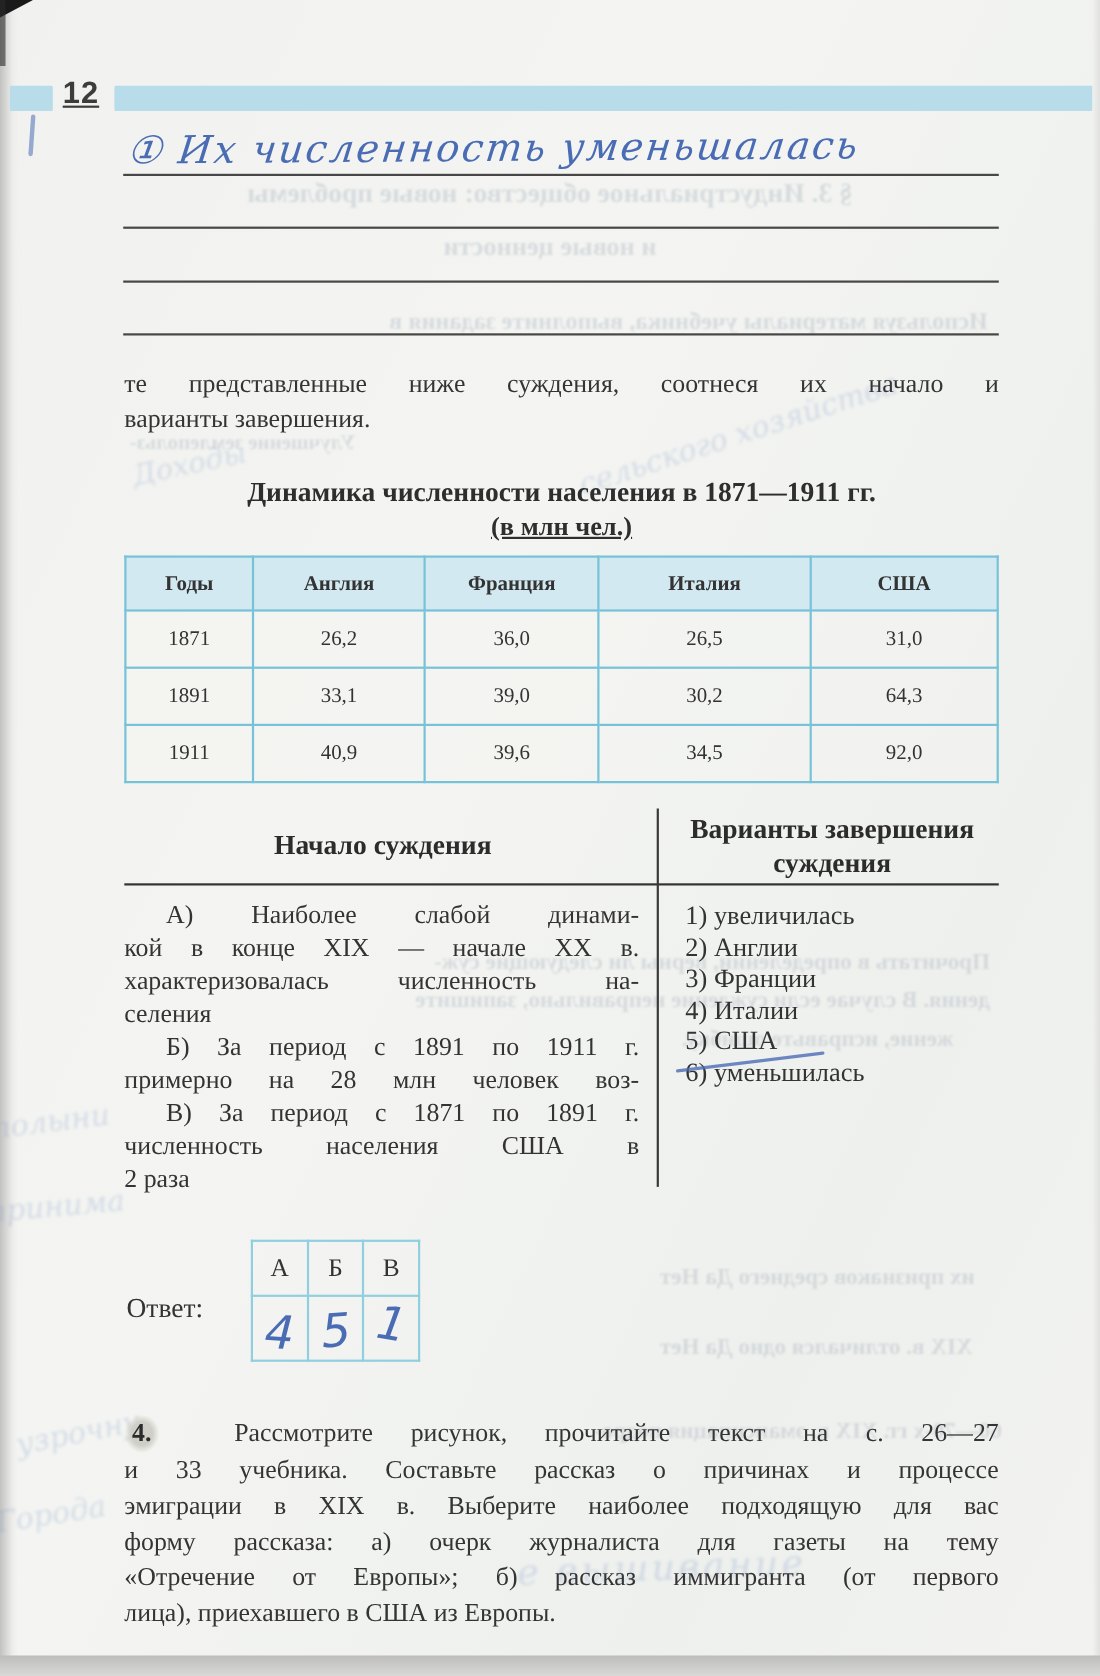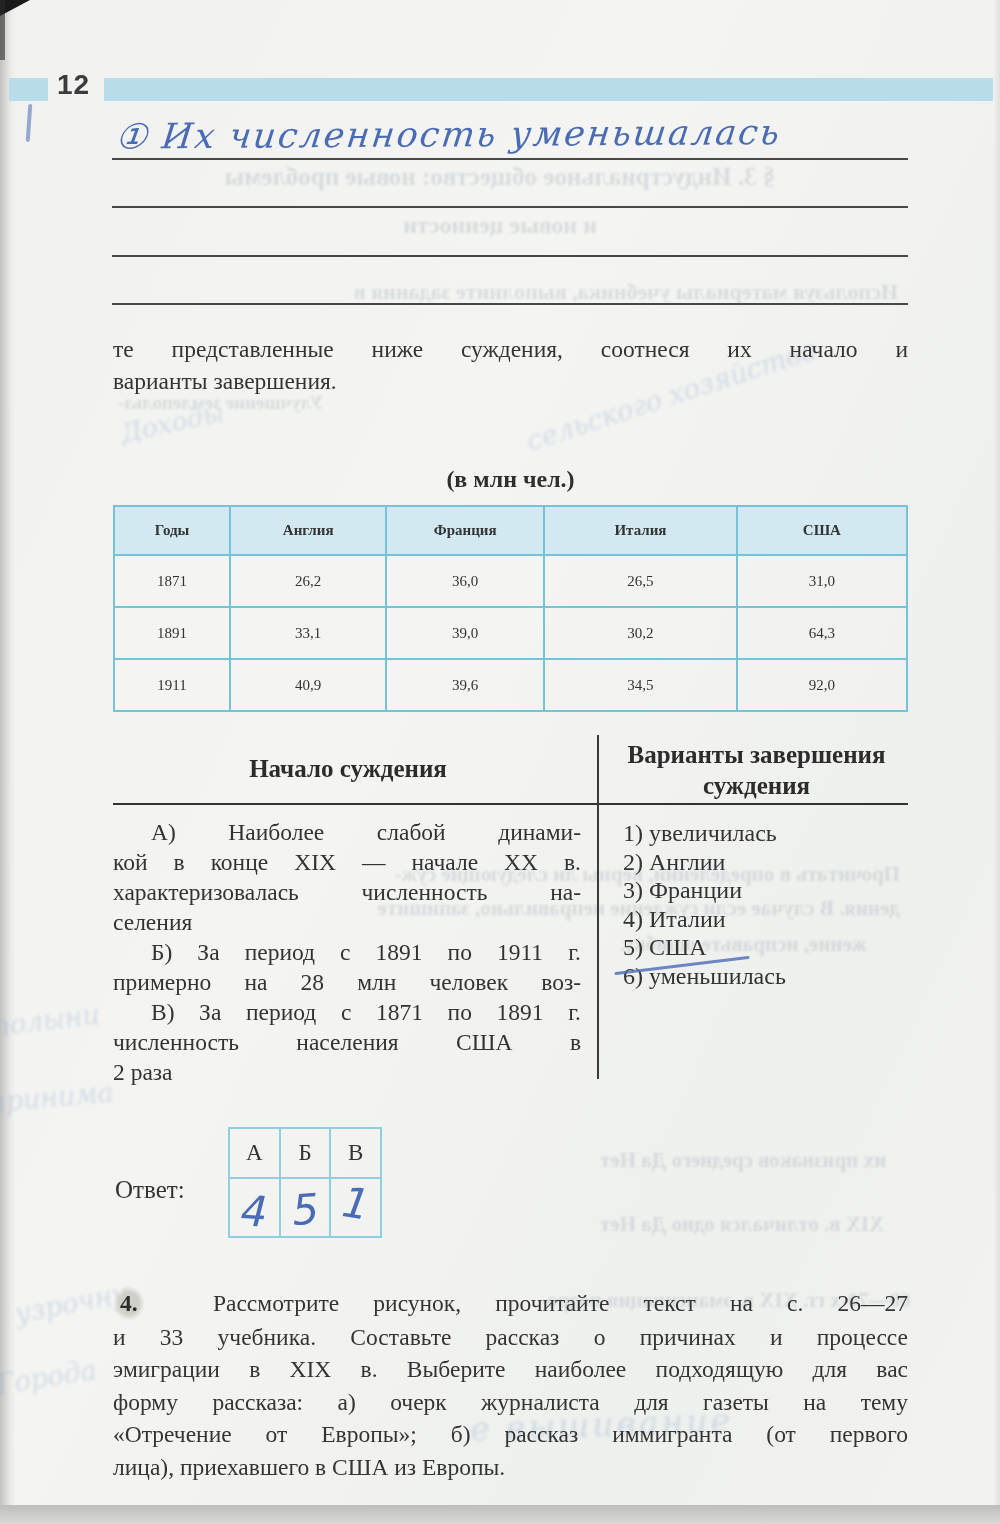--- a/index.html
+++ b/index.html
@@ -13,21 +13,21 @@
                background:linear-gradient(180deg,#bdbdbb,#d9d9d7);}
   .edge-right{position:absolute;right:0;top:0;width:7px;height:100%;background:linear-gradient(270deg,#e0e1de,rgba(224,225,222,0));}
   .corner-tl{position:absolute;left:0;top:0;width:0;height:0;border-top:16px solid #1a1a1a;border-right:30px solid transparent;}
   .corner-tl2{position:absolute;left:0;top:0;width:5px;height:60px;background:#2a2a2a;opacity:.6;}
 
   
   .band{position:absolute;height:23px;border-radius:1px;}
   .band-left{left:9px;top:78px;width:39px;}
   .band-main{left:104px;top:78px;width:889px;}
   .page-num{position:absolute;left:57px;top:69px;font-family:"Liberation Sans",sans-serif;
-            font-weight:bold;font-size:28px;color:#3c3c3c;letter-spacing:1px;}
+            font-weight:bold;font-size:28px;color:#3c3c3c;letter-spacing:1px;text-decoration:underline;}
   .pen-tick{position:absolute;left:27px;top:104px;width:4px;height:38px;border-radius:2px;opacity:.55;transform:rotate(4deg);}
 
   
   .rule{position:absolute;left:112px;width:796px;border-top:2px solid #474747;}
 
   
   .hw{font-family:"DejaVu Serif",serif;font-style:italic;letter-spacing:2px;}
   .hw-top{position:absolute;left:116px;top:114px;width:760px;font-size:35px;
           transform:skewX(-7deg) rotate(-0.4deg);white-space:nowrap;}
 
@@ -35,25 +35,25 @@
   .para{position:absolute;left:113px;width:795px;font-size:23.5px;color:#343434;}
   .pline{line-height:31.5px;white-space:nowrap;}
   .jl{text-align:justify;text-align-last:justify;white-space:normal;}
   .ll{text-align:left;}
   .ind{padding-left:38px;}
   .numcirc{display:inline-block;background:radial-gradient(closest-side,#cfcfc8 60%,rgba(207,207,200,0));
            border-radius:50%;padding:1px 7px;font-weight:bold;color:#2c2c2c;}
 
   .tbl-title{position:absolute;left:113px;width:795px;text-align:center;font-weight:bold;color:#2e2e2e;}
   .tt1{top:434px;font-size:25px;}
-  .tt2{top:466px;font-size:24px;}
+  .tt2{top:466px;font-size:24px;text-decoration:underline;}
 
   
   table.stat{position:absolute;left:113px;top:505px;width:795px;height:190px;border-collapse:collapse;table-layout:fixed;}
-  table.stat td,table.stat th{border:2px solid #76c2d8;font-size:15px;color:#333;text-align:center;vertical-align:middle;font-weight:normal;}
+  table.stat td,table.stat th{border:2px solid #76c2d8;font-size:19px;color:#333;text-align:center;vertical-align:middle;font-weight:normal;}
   table.stat th{font-weight:bold;height:45px;}
   table.stat td{height:48px;background:rgba(244,246,243,.4);}
   .c0{width:14.5%;} .c1{width:19.7%;} .c2{width:19.9%;} .c3{width:24.4%;margin-left:20px;} .c4{width:21.5%;}
 
   
   .match{position:absolute;left:113px;top:735px;width:795px;height:362px;}
   .m-divider{position:absolute;left:484px;top:0;width:2px;height:344px;background:#3a3a3a;}
   .m-rule{position:absolute;left:0;top:68px;width:795px;border-top:2px solid #333;}
   .m-head-l{position:absolute;left:0;top:20px;width:470px;text-align:center;font-weight:bold;font-size:25px;color:#2c2c2c;}
   .m-head-r{position:absolute;left:492px;top:4px;width:303px;text-align:center;font-weight:bold;font-size:25px;line-height:31px;color:#2c2c2c;}
@@ -137,20 +137,21 @@
   <div class="rule" style="top:255px"></div>
   <div class="rule" style="top:303px"></div>
 
   <div class="hw hw-top" style="color:#4a6cb4">① Их численность уменьшалась</div>
 
   <div class="para" style="top:334px">
     <div class="pline jl">те представленные ниже суждения, соотнеся их начало и</div>
     <div class="pline ll">варианты завершения.</div>
   </div>
 
+  <div class="tbl-title tt1">Динамика численности населения в 1871—1911 гг.</div>
   <div class="tbl-title tt2">(в млн чел.)</div>
 
   <table class="stat">
     <tbody>
         <tr style="background:#d2e9f1">
       <th class="c0">Годы</th>
       <th class="c1">Англия</th>
       <th class="c2">Франция</th>
       <th class="c3">Италия</th>
       <th class="c4">США</th>

